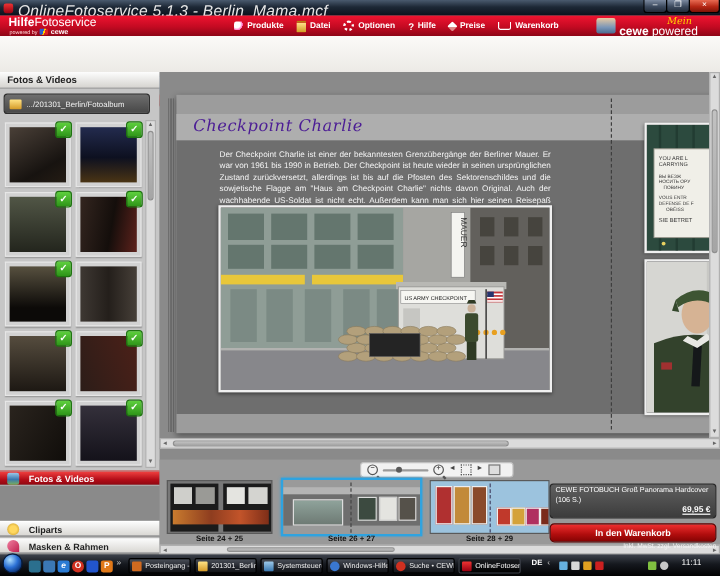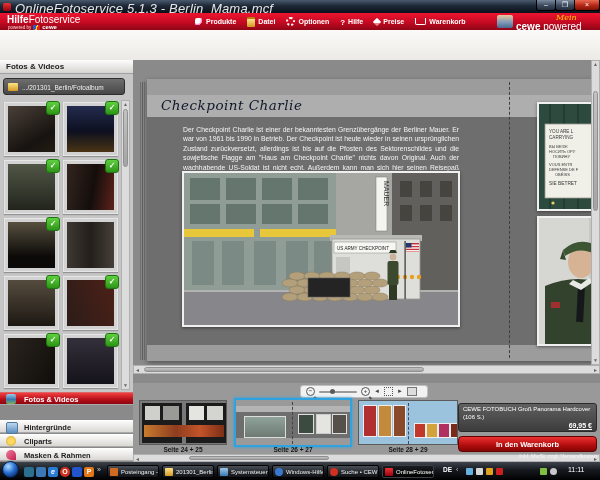--- a/index.html
+++ b/index.html
@@ -115,21 +115,21 @@
   .ci-bg{background:linear-gradient(#bcd8f0,#5a8ec0);border:1px solid #579;}
   .ci-clip{background:radial-gradient(circle,#ffd860 40%,#c09020);border-radius:50%;}
   .ci-mask{background:linear-gradient(135deg,#f080a0,#c02050);border-radius:50% 50% 0 50%;}
   
   .canvas{left:133px;top:60px;width:467px;height:314px;background:#8a8a8a;overflow:hidden;}
   .stackline{top:22px;width:1px;height:278px;background:#6e6e6e;}
   .spread{left:14px;top:19px;width:460px;height:282px;background:#9c9c9c;
     box-shadow:0 2px 5px rgba(0,0,0,.4);}
   .titleband{left:0;top:16px;width:460px;height:22px;background:#aeaeae;}
   .pgtitle{left:14px;top:2px;font-size:13.5px;font-style:italic;
-    font-family:"DejaVu Serif",serif;color:#0f172a;letter-spacing:.5px;}
+    font-family:"DejaVu Serif",serif;color:#4c1d95;letter-spacing:.5px;}
   .darkband{left:0;top:38px;width:460px;height:228px;background:#6e6e6e;}
   .bodytext{left:36px;top:46px;width:276px;font-size:6.8px;line-height:1.38;
     color:#f4f4f4;text-align:justify;}
   .photoframe{border:2px solid #f0f0f0;box-shadow:0 0 0 1px #8a8a8a inset,0 1px 3px rgba(0,0,0,.45);
     background:#444;overflow:hidden;box-sizing:border-box;}
   .fold{left:362px;top:3px;height:276px;width:0;border-left:1px dashed #3e3e3e;}
   
   .strip{left:133px;top:383px;width:467px;height:79px;background:#999;}
   .zoombar{left:167px;top:2px;width:128px;height:13px;background:#f2f2f2;
     border:1px solid #c0c0c0;border-radius:3px;display:flex;align-items:center;
@@ -334,21 +334,20 @@
       <div class="chk">✓</div>
     </div>
 
   <div class="abs scroll" style="left:121px;top:100px;width:9px;height:290px;">
     <div class="sarrow">▲</div>
     <div class="sthumb" style="position:absolute;left:1px;top:8px;width:5px;height:58px;"></div>
     <div class="sarrow" style="position:absolute;bottom:0;width:100%;">▼</div>
   </div>
 
   <div class="abs cat sel" style="top:392px;"><span class="cico ci-photos"></span><span>Fotos &amp; Videos</span></div>
-  <div class="abs cat" style="top:420px;"><span class="cico ci-bg"></span><span>Hintergründe</span></div>
   <div class="abs cat" style="top:448px;"><span class="cico ci-mask"></span><span>Masken &amp; Rahmen</span></div>
   <div class="abs cat" style="top:434px;"><span class="cico ci-clip"></span><span>Cliparts</span></div>
 
   <div class="abs canvas">
     <div class="abs stackline" style="left:7px;"></div>
     <div class="abs stackline" style="left:9px;background:#5e5e5e;"></div>
     <div class="abs stackline" style="left:11px;"></div>
 
     <div class="abs spread">
       <div class="abs titleband">

